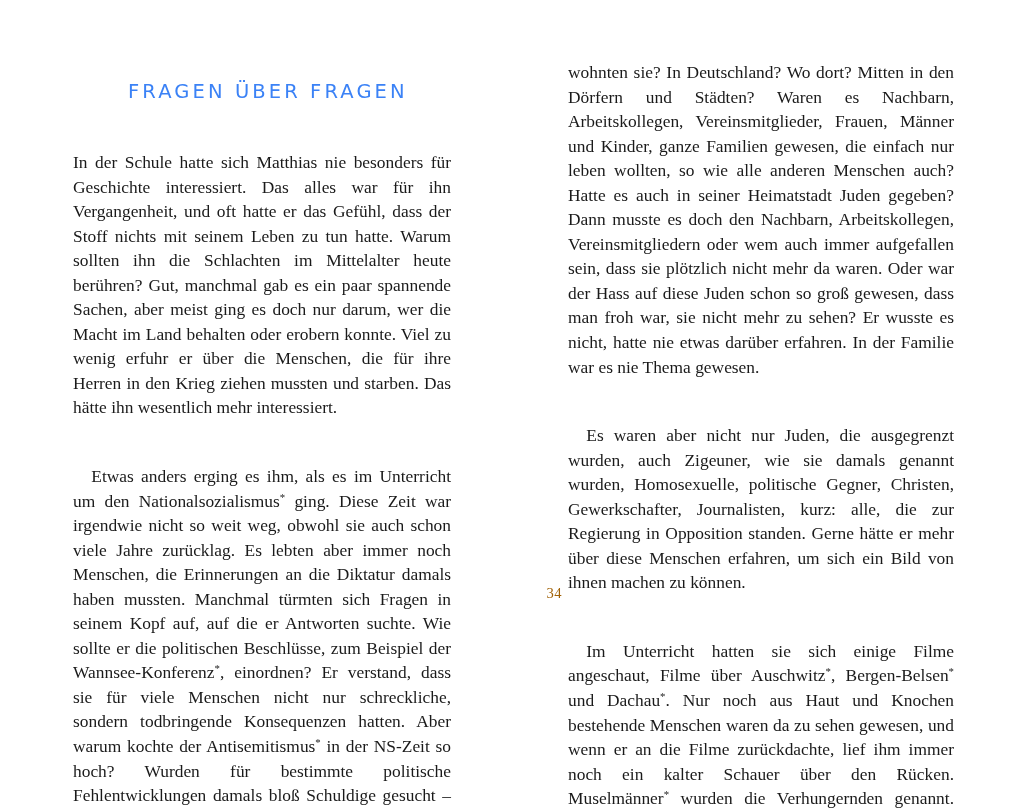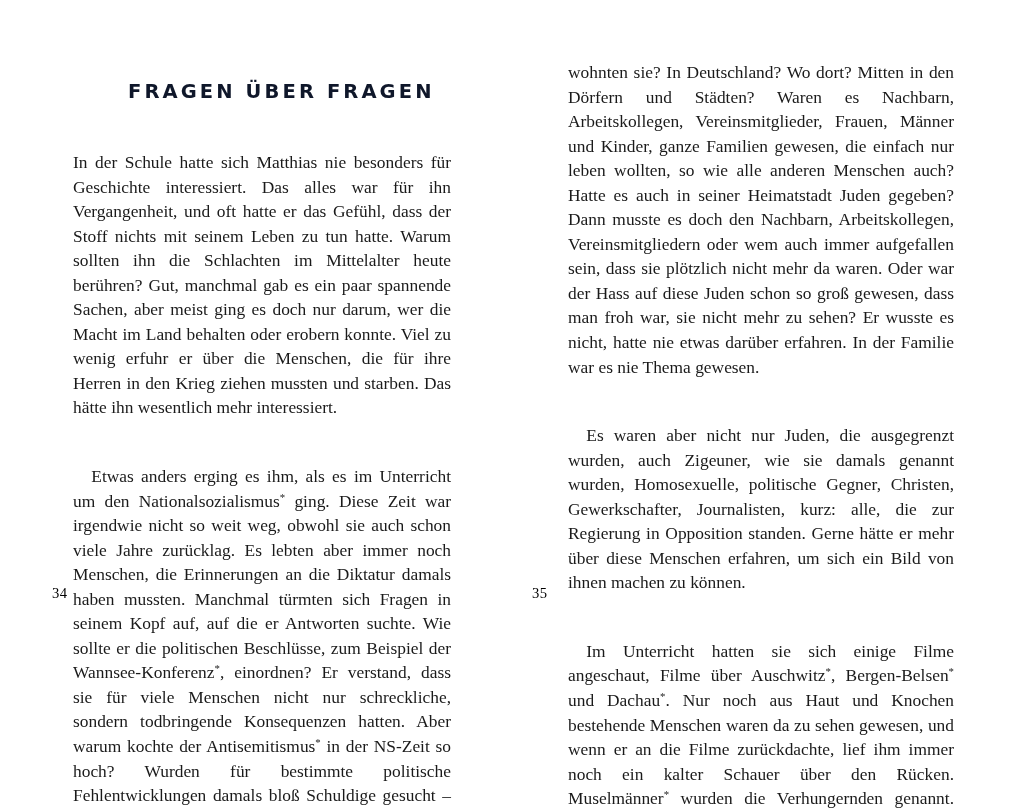--- a/index.html
+++ b/index.html
@@ -49,23 +49,23 @@
   .page-right .page-body {
     position: absolute;
     left: 58px;
     top: 60px;
     width: 386px;
   }
 
   .chapter-title {
     font-family: "DejaVu Sans", "Liberation Sans", sans-serif;
     font-size: 19.5px;
-    font-weight: 700;
+    font-weight: 400;
     letter-spacing: 3.1px;
-    color: #0f172a;
+    color: #3b82f6;
     text-transform: uppercase;
     white-space: nowrap;
     margin: 0;
     line-height: 1;
   }
 
   .para {
     margin: 0;
     font-size: 17.4px;
     line-height: 24.55px;
@@ -88,24 +88,24 @@
     font-size: 0.62em;
     vertical-align: 0.52em;
     letter-spacing: 0;
     line-height: 0;
   }
 
   .folio {
     position: absolute;
     bottom: 31px;
     width: 100%;
-    text-align: left;
+    text-align: right;
     font-size: 14.6px;
     line-height: 1;
-    color: #000000;
+    color: #a16207;
     letter-spacing: 0.4px;
   }
   .page-left .folio {
     left: 0;
     padding-left: 52px;
   }
   .page-right .folio {
     left: 0;
     padding-left: 22px;
   }

